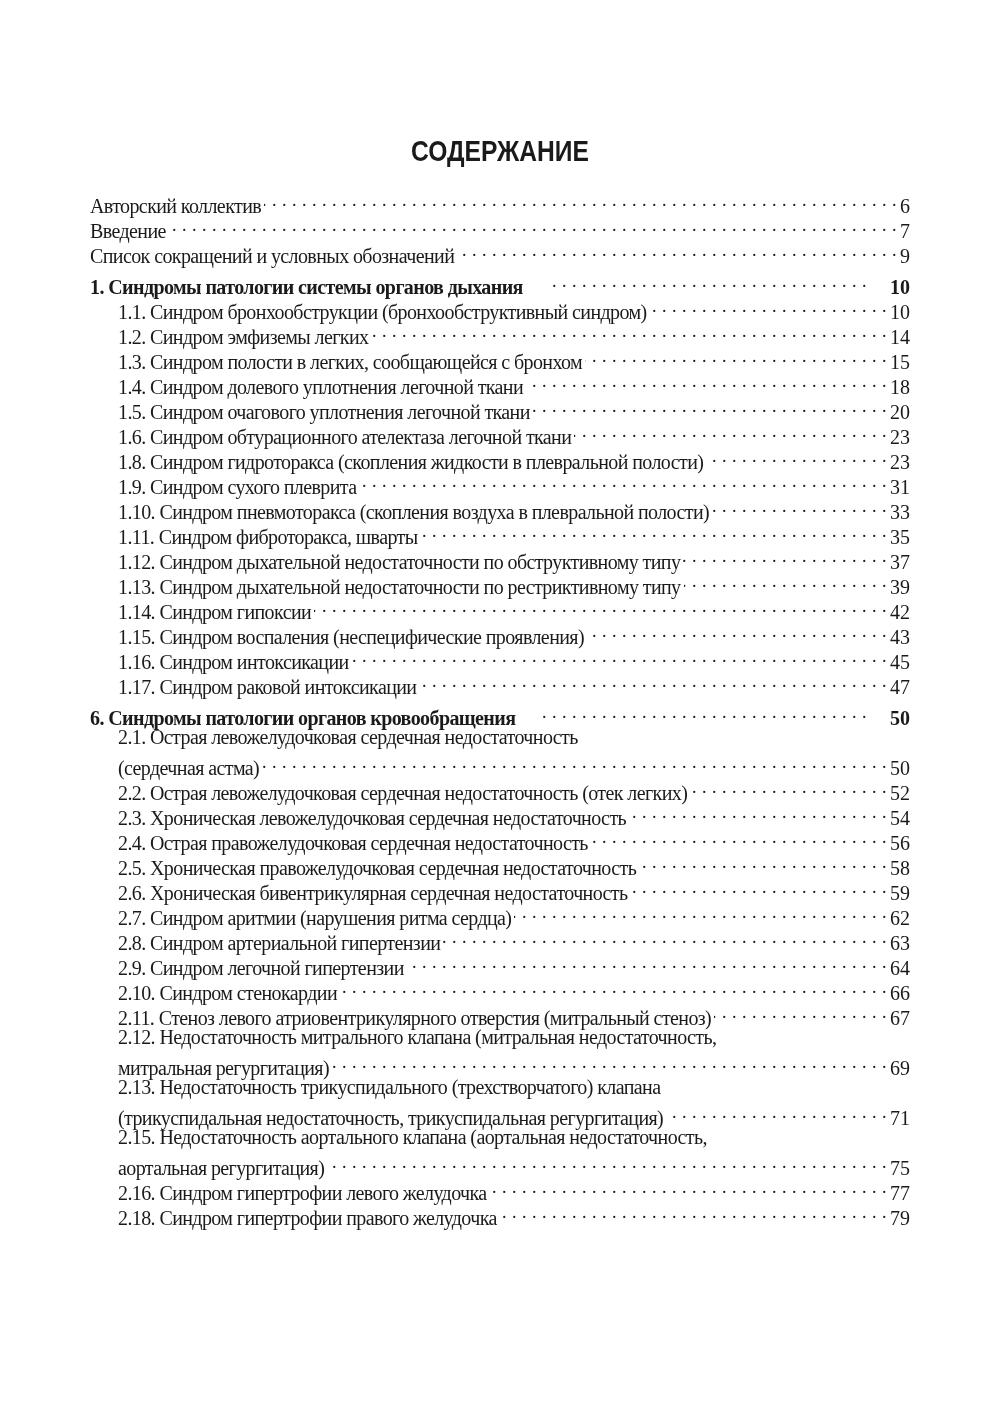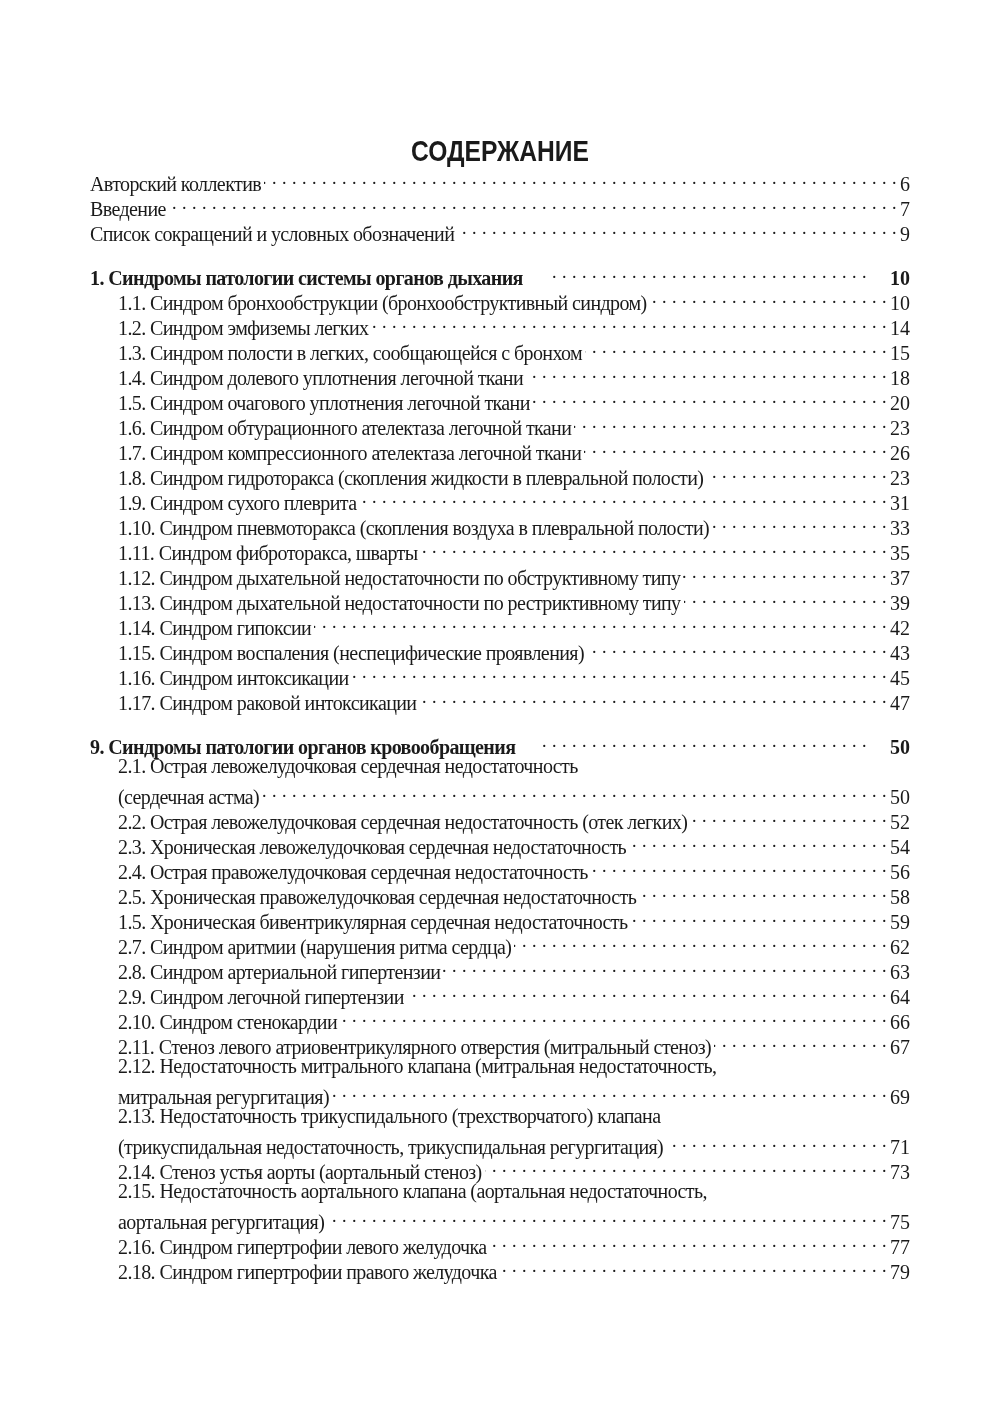--- a/index.html
+++ b/index.html
@@ -30,35 +30,35 @@
       font-family: "Liberation Sans", "DejaVu Sans", sans-serif;
       font-weight: bold;
       font-size: 30px;
       letter-spacing: 0px;
       line-height: 36px;
       transform: scaleX(0.82);
       transform-origin: center;
     }
     .toc {
       position: absolute;
-      top: 166px;
+      top: 188px;
       left: 0;
       width: 820px;
     }
     .row {
       position: relative;
       height: 25px;
       line-height: 25px;
       font-size: 20px;
       display: flex;
       align-items: baseline;
       white-space: nowrap;
     }
     .row.gap {
-      margin-top: 19px;
+      margin-top: 6px;
       gap: 20px;
     }
     .row.sub {
       padding-left: 28px;
     }
     .row.cont {
       padding-left: 28px;
       justify-content: space-between;
     }
     .row.bold .label, .row.bold .page-num {
@@ -147,25 +147,20 @@
       <span class="label cond">1.5. Синдром очагового уплотнения легочной ткани</span>
       <span class="leader"></span>
       <span class="page-num">20</span>
     </div>
     <div class="row sub">
       <span class="label cond">1.6. Синдром обтурационного ателектаза легочной ткани</span>
       <span class="leader"></span>
       <span class="page-num">23</span>
     </div>
     <div class="row sub">
-      <span class="label cond">1.7. Синдром компрессионного ателектаза легочной ткани</span>
-      <span class="leader"></span>
-      <span class="page-num">26</span>
-    </div>
-    <div class="row sub">
       <span class="label cond">1.8. Синдром гидроторакса (скопления жидкости в плевральной полости)</span>
       <span class="leader"></span>
       <span class="page-num">23</span>
     </div>
     <div class="row sub">
       <span class="label cond">1.9. Синдром сухого плеврита</span>
       <span class="leader"></span>
       <span class="page-num">31</span>
     </div>
     <div class="row sub">
@@ -203,21 +198,21 @@
       <span class="leader"></span>
       <span class="page-num">45</span>
     </div>
     <div class="row sub">
       <span class="label cond">1.17. Синдром раковой интоксикации</span>
       <span class="leader"></span>
       <span class="page-num">47</span>
     </div>
 
     <div class="row bold gap">
-      <span class="label cond">9. Синдромы патологии органов кровообращения</span>
+      <span class="label cond">6. Синдромы патологии органов кровообращения</span>
       <span class="leader"></span>
       <span class="page-num">50</span>
     </div>
 
     <div class="row sub">
       <span class="label cond">2.1. Острая левожелудочковая сердечная недостаточность</span>
     </div>
     <div class="row cont">
       <span class="label cond">(сердечная астма)</span>
       <span class="leader"></span>
@@ -237,21 +232,21 @@
       <span class="label cond">2.4. Острая правожелудочковая сердечная недостаточность</span>
       <span class="leader"></span>
       <span class="page-num">56</span>
     </div>
     <div class="row sub">
       <span class="label cond">2.5. Хроническая правожелудочковая сердечная недостаточность</span>
       <span class="leader"></span>
       <span class="page-num">58</span>
     </div>
     <div class="row sub">
-      <span class="label cond">1.5. Хроническая бивентрикулярная сердечная недостаточность</span>
+      <span class="label cond">2.6. Хроническая бивентрикулярная сердечная недостаточность</span>
       <span class="leader"></span>
       <span class="page-num">59</span>
     </div>
     <div class="row sub">
       <span class="label cond">2.7. Синдром аритмии (нарушения ритма сердца)</span>
       <span class="leader"></span>
       <span class="page-num">62</span>
     </div>
     <div class="row sub">
       <span class="label cond">2.8. Синдром артериальной гипертензии</span>
@@ -284,25 +279,20 @@
     </div>
 
     <div class="row sub">
       <span class="label cond">2.13. Недостаточность трикуспидального (трехстворчатого) клапана</span>
     </div>
     <div class="row cont">
       <span class="label cond">(трикуспидальная недостаточность, трикуспидальная регургитация)</span>
       <span class="leader"></span>
       <span class="page-num">71</span>
     </div>
-    <div class="row sub">
-      <span class="label cond">2.14. Стеноз устья аорты (аортальный стеноз)</span>
-      <span class="leader"></span>
-      <span class="page-num">73</span>
-    </div>
 
     <div class="row sub">
       <span class="label cond">2.15. Недостаточность аортального клапана (аортальная недостаточность,</span>
     </div>
     <div class="row cont">
       <span class="label cond">аортальная регургитация)</span>
       <span class="leader"></span>
       <span class="page-num">75</span>
     </div>
     <div class="row sub">

